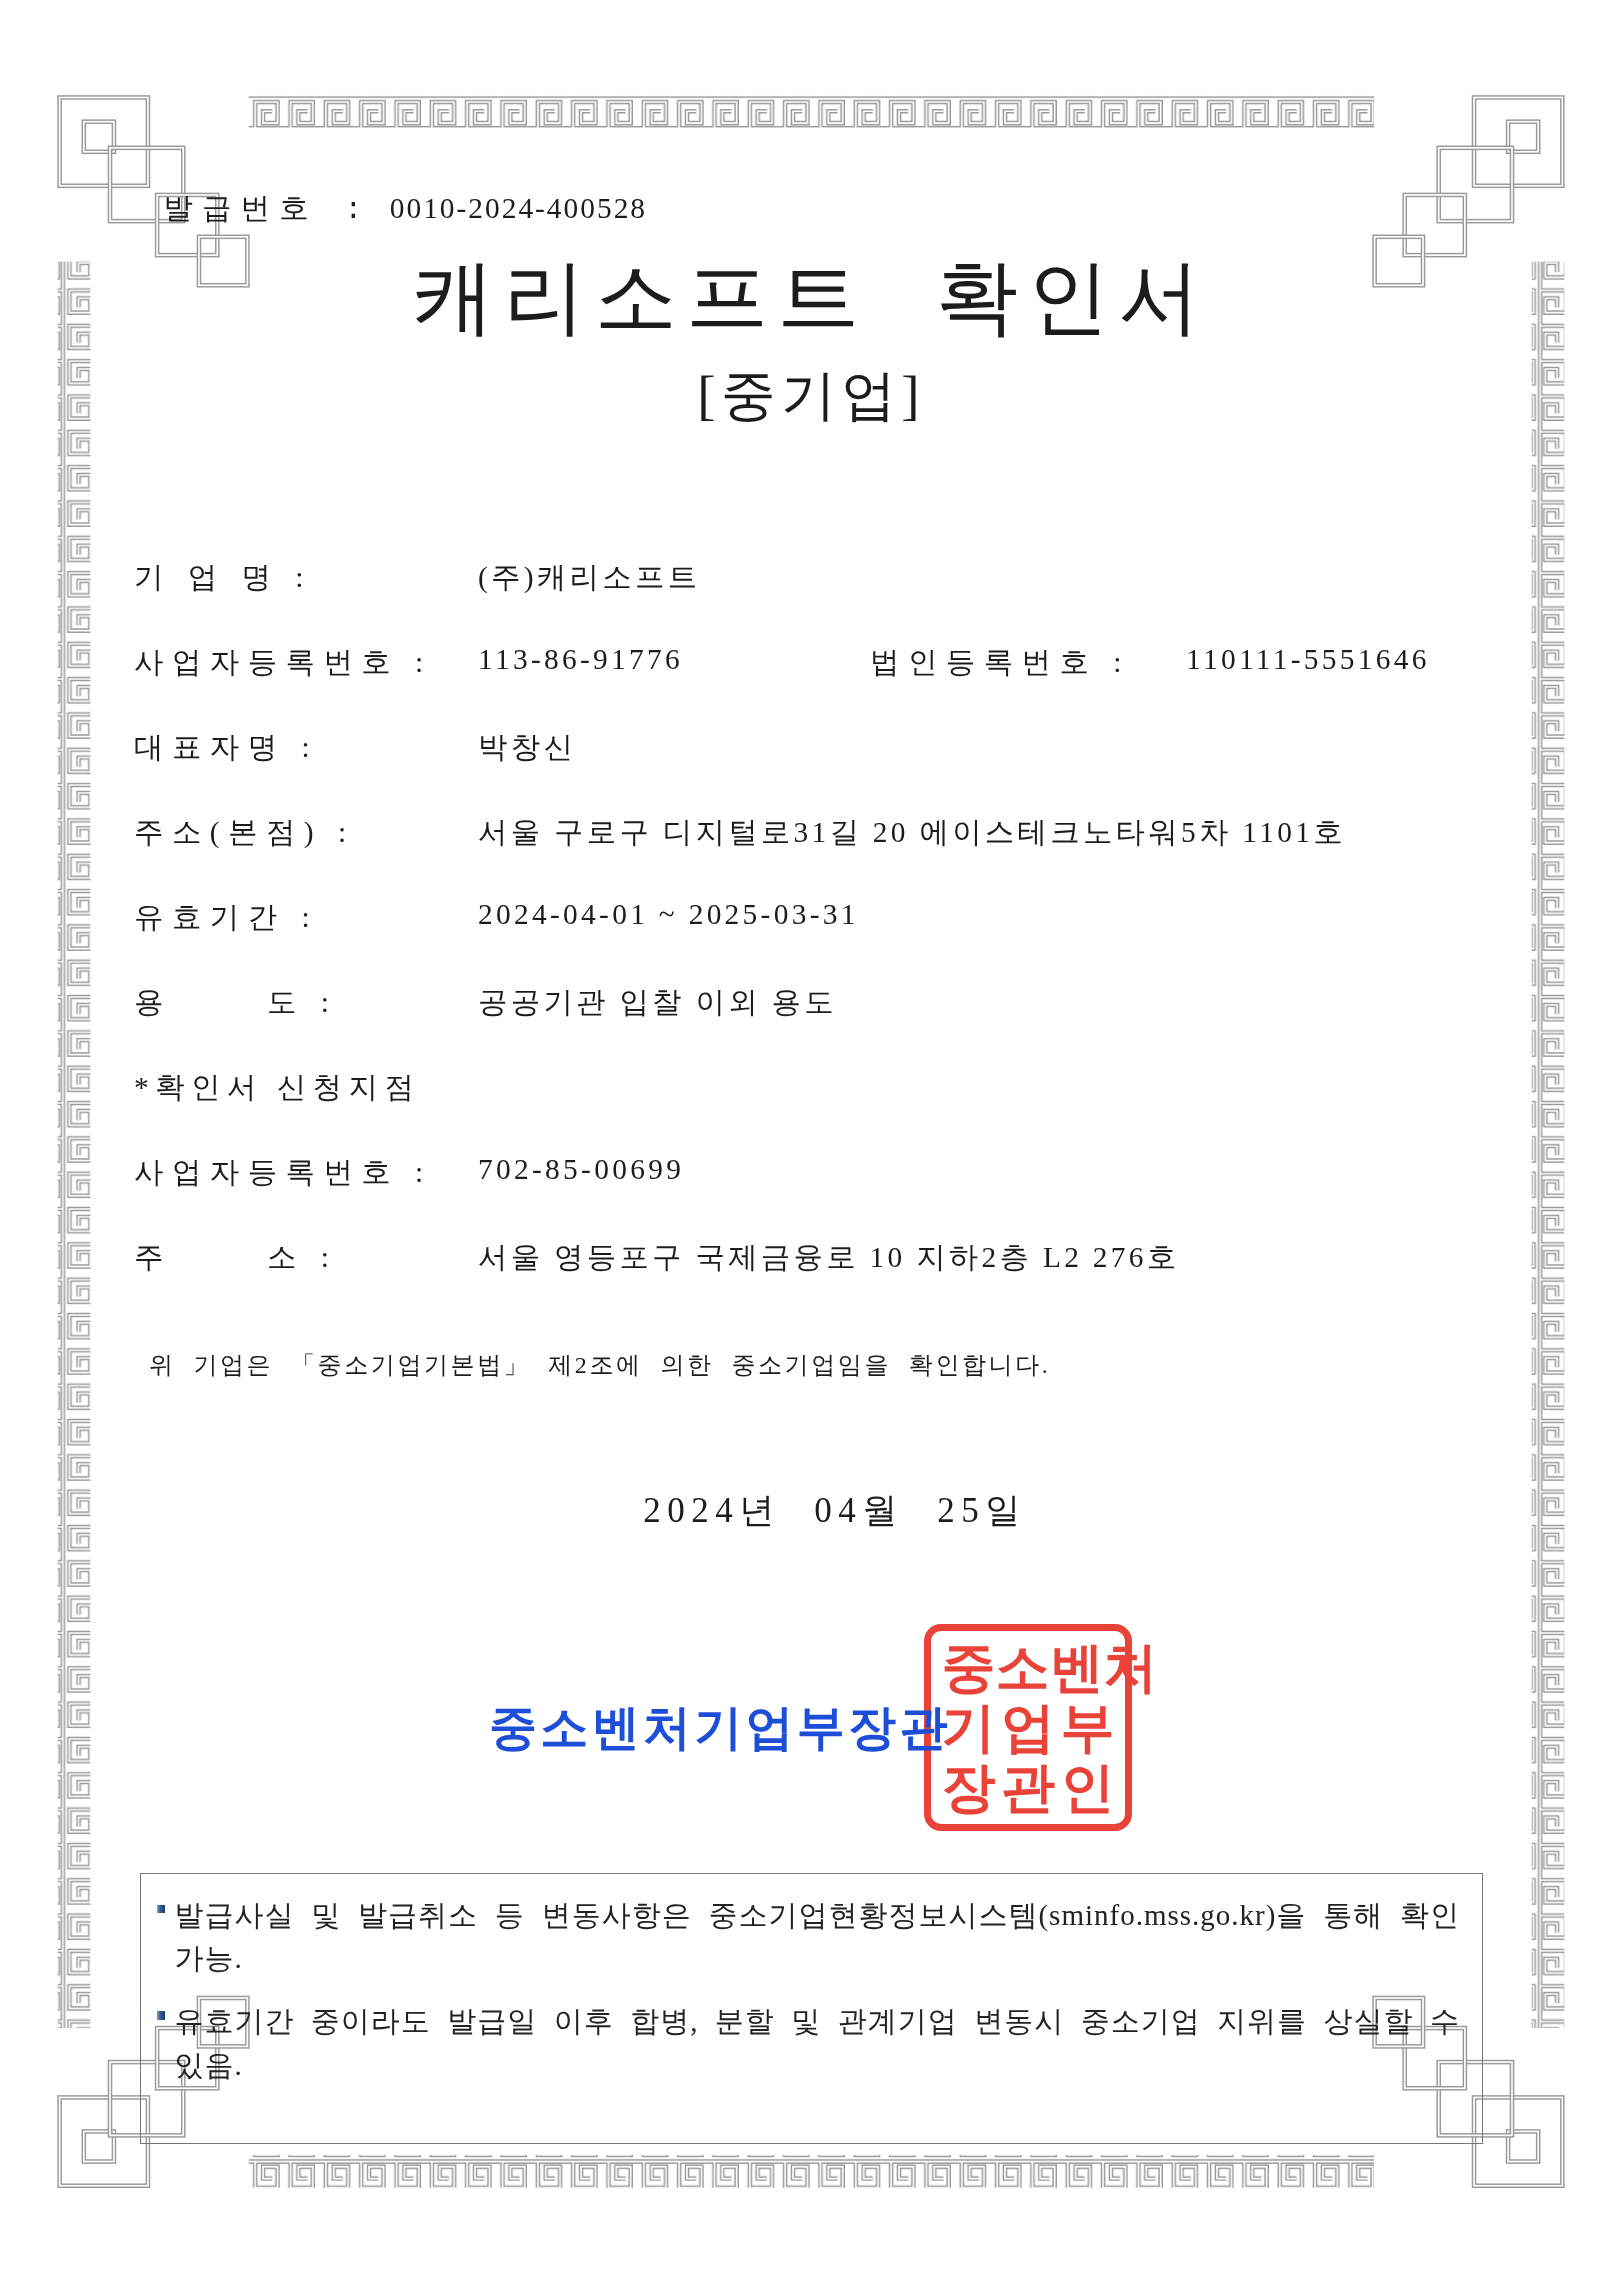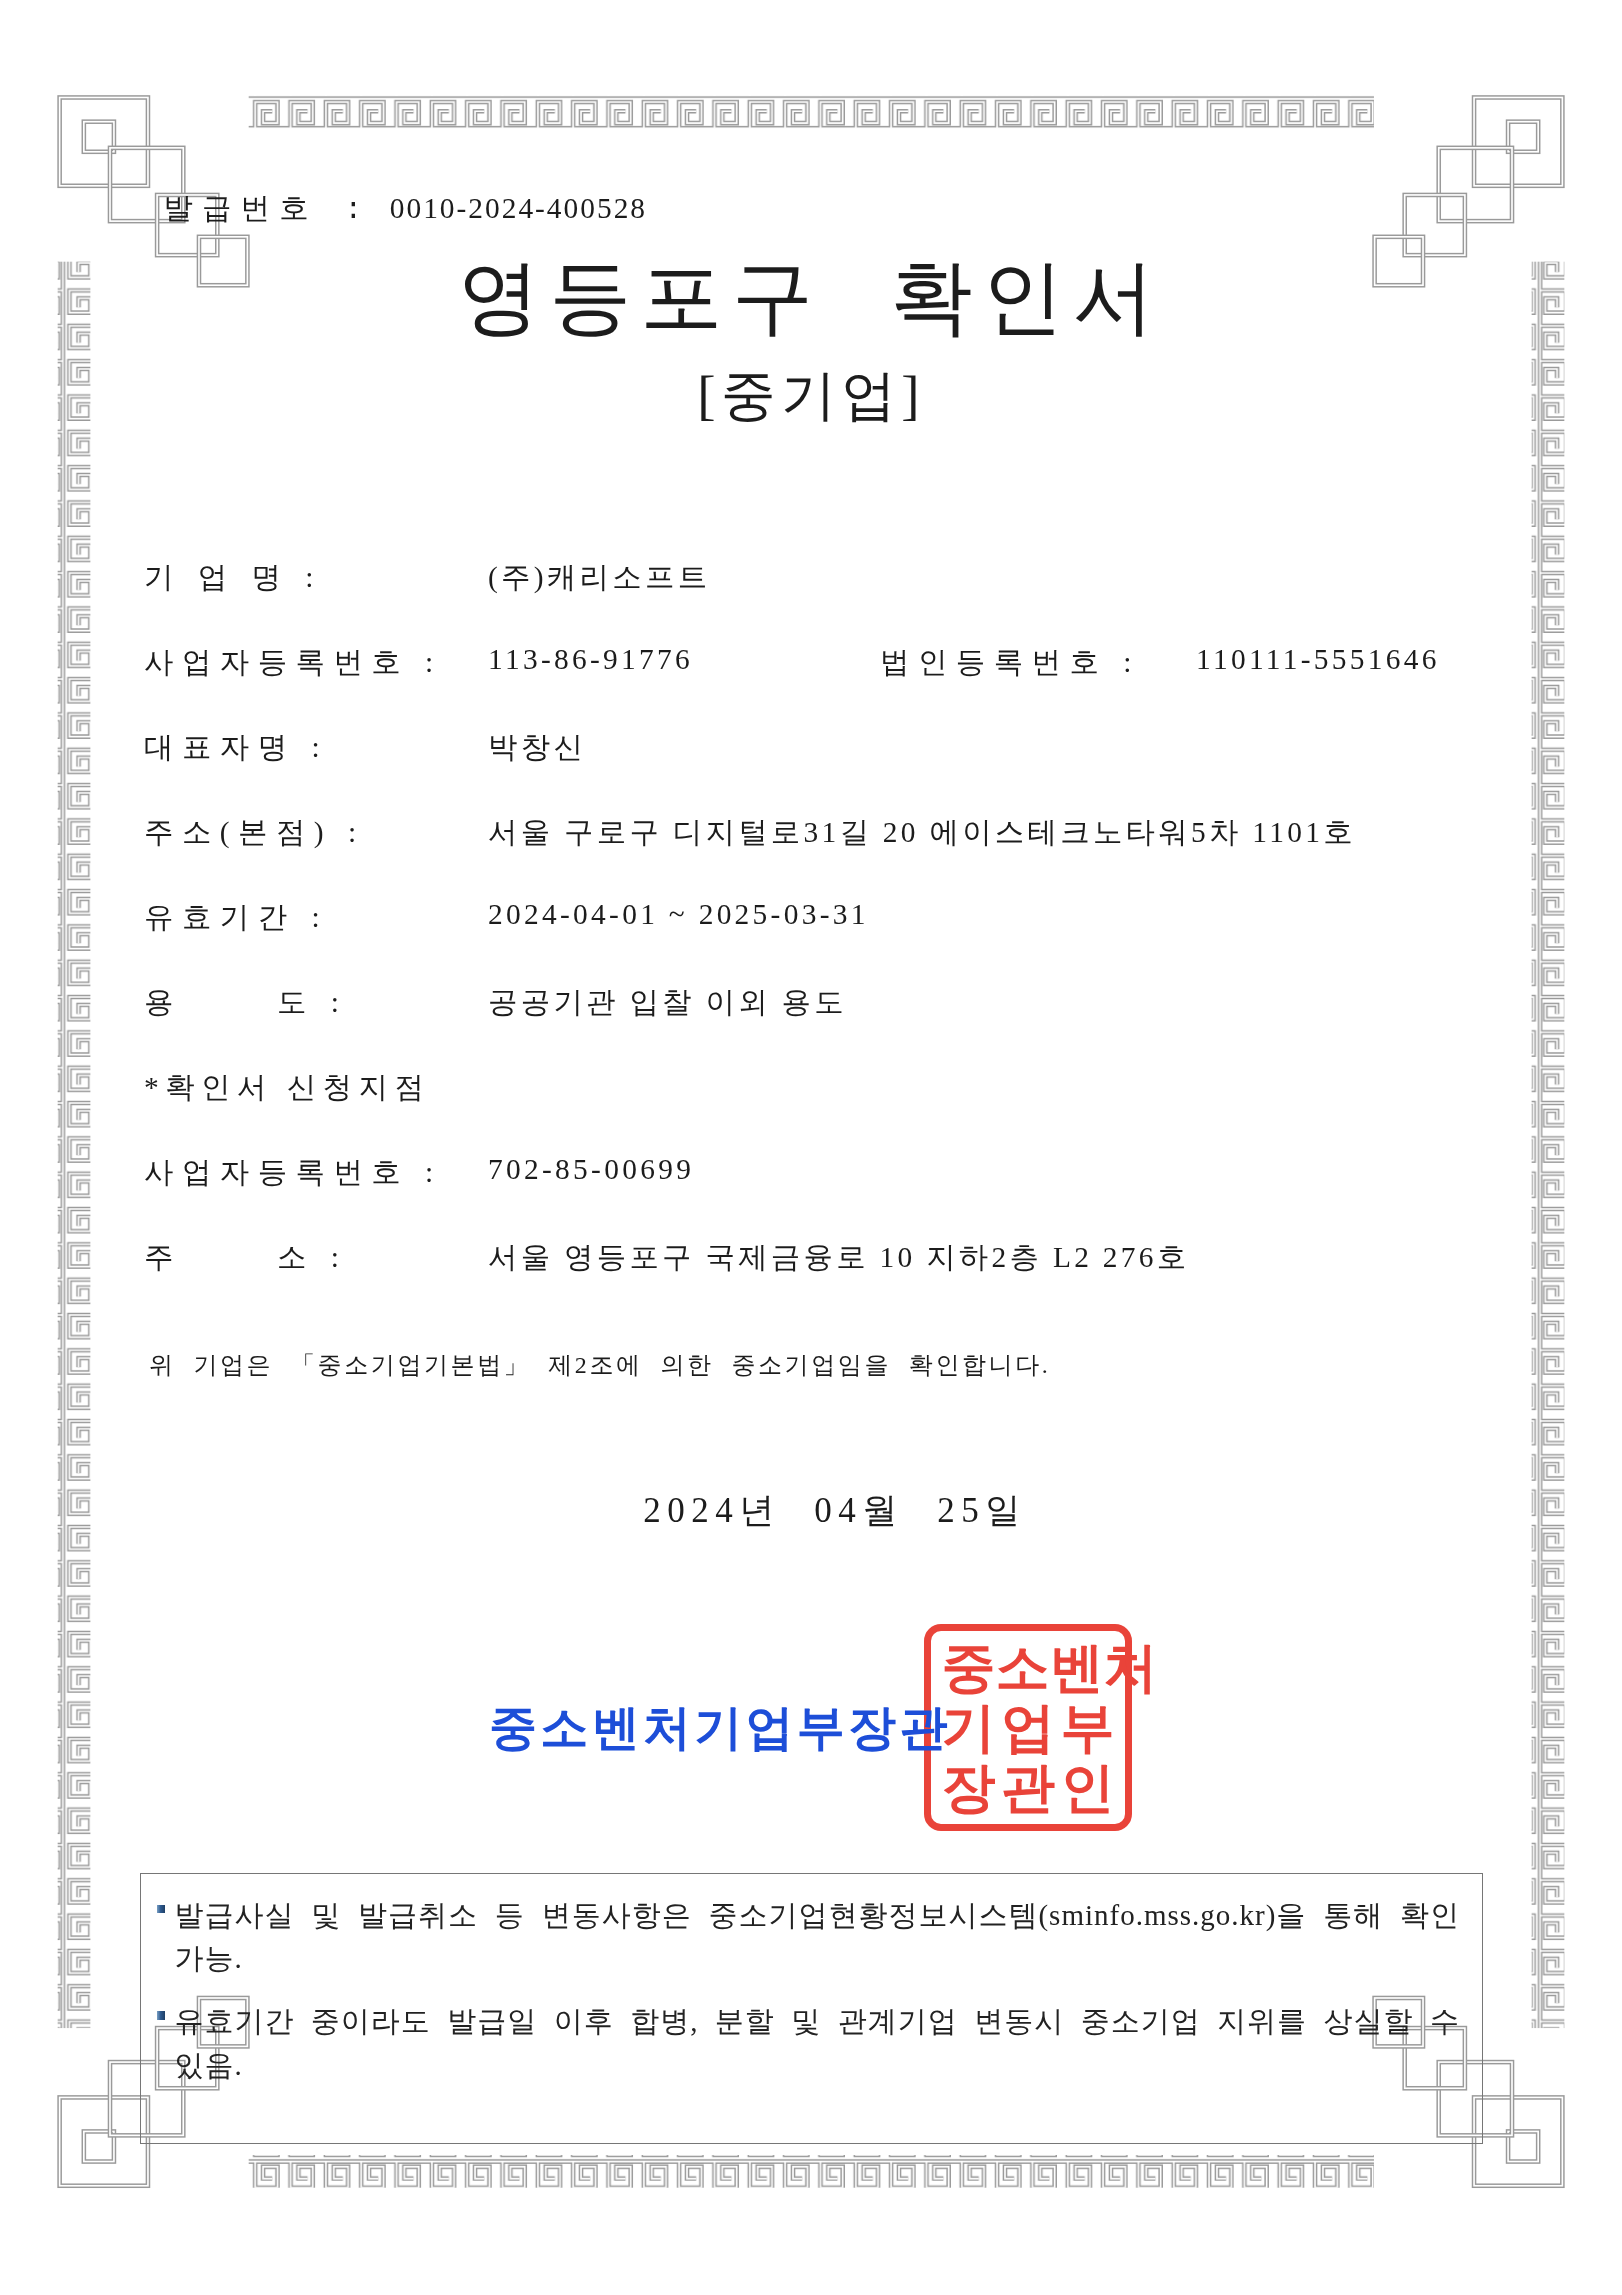--- a/index.html
+++ b/index.html
@@ -18,21 +18,21 @@
   .issue-row .ilbl{letter-spacing:9.2px;white-space:pre;font-family:Liberation Mono, monospace;}
   .issue-row .ival{letter-spacing:2px;margin-left:18.3px;}
 
   
   .title{position:absolute;left:0;top:243px;width:1622px;text-align:center;
          font-size:82px;letter-spacing:9.2px;word-spacing:38px;white-space:pre;}
   .subtitle{position:absolute;left:0;top:359px;width:1622px;text-align:center;
          font-size:55px;letter-spacing:5.2px;white-space:pre;}
 
   
-  .fields{position:absolute;left:144px;top:533px;width:1361px;font-size:29.4px;}
+  .fields{position:absolute;left:134px;top:533px;width:1361px;font-size:29.4px;}
   .frow{position:relative;height:85px;}
   .frow .lbl{position:absolute;left:0;top:25px;letter-spacing:8.5px;white-space:pre;}
   .frow .val{position:absolute;left:344px;top:25px;letter-spacing:3.3px;white-space:pre;}
   .frow .lbl2{position:absolute;left:736px;top:25px;letter-spacing:8.5px;white-space:pre;}
   .frow .val2{position:absolute;left:1052px;top:25px;letter-spacing:3.3px;white-space:pre;}
   .frow .sec{position:absolute;left:0;top:25px;letter-spacing:6.5px;white-space:pre;}
 
   
   .statement{position:absolute;left:149px;top:1349px;width:1328px;
              font-size:24px;letter-spacing:2.6px;word-spacing:9.2px;white-space:pre;}
@@ -105,21 +105,21 @@
     <use href="#cmot" transform="translate(88,146)"></use>
     <use href="#cmot" transform="translate(2391,146) scale(-1,1)"></use>
     <use href="#cmot" transform="translate(88,3344) scale(1,-1)"></use>
     <use href="#cmot" transform="translate(2391,3344) scale(-1,-1)"></use>
   </svg>
 
   <div class="issue-row">
     <span class="ilbl">발급번호 :</span><span class="ival">0010-2024-400528</span>
   </div>
 
-  <div class="title">영등포구 확인서</div>
+  <div class="title">캐리소프트 확인서</div>
   <div class="subtitle">[중기업]</div>
 
   <div class="fields">
     <div class="frow">
       <span class="lbl">기 업 명 :</span>
       <span class="val">(주)캐리소프트</span>
     </div>
     <div class="frow">
       <span class="lbl">사업자등록번호 :</span>
       <span class="val">113-86-91776</span>

